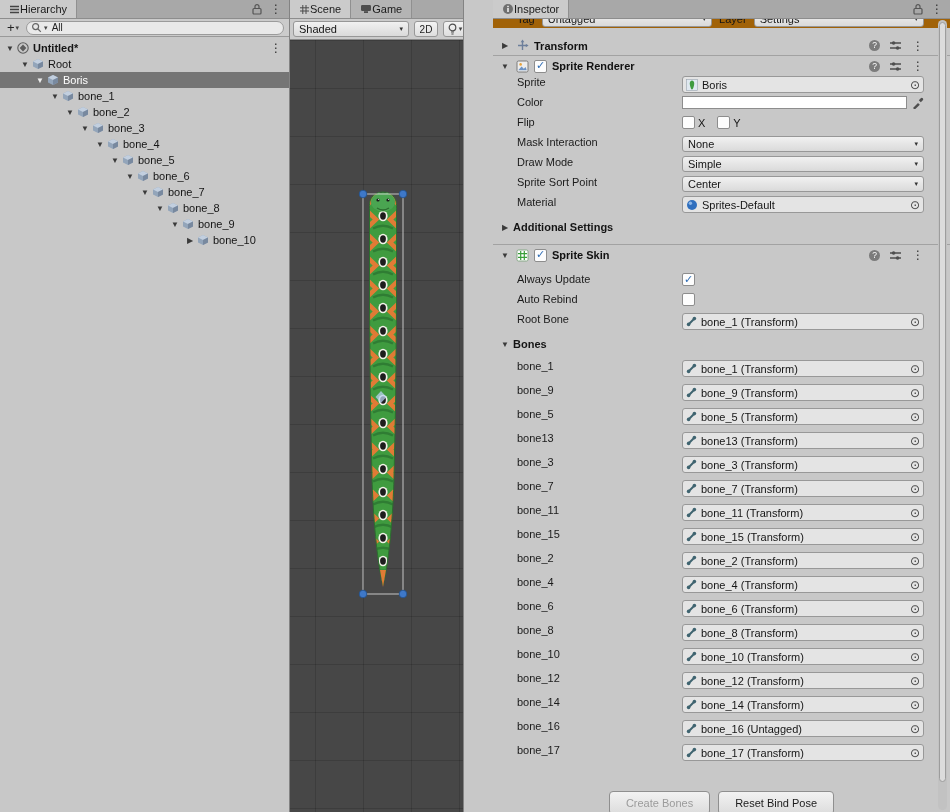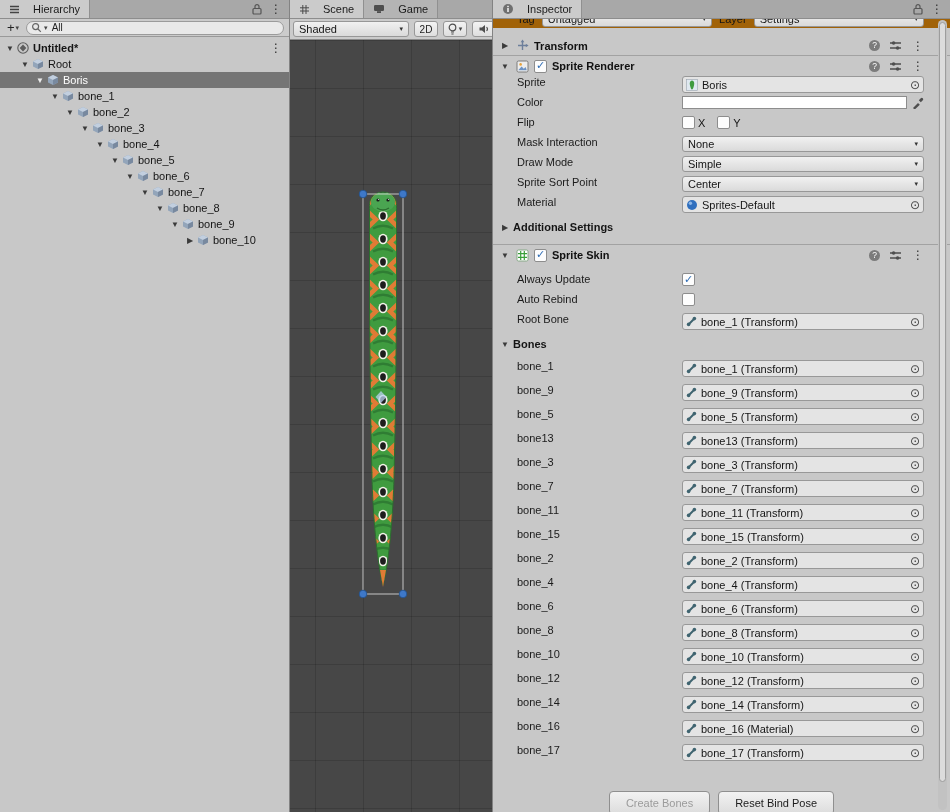--- a/index.html
+++ b/index.html
@@ -1,25 +1,25 @@
 <!DOCTYPE html>
 <html><head>
 <meta charset="utf-8">
 <style>
 *{box-sizing:border-box;margin:0;padding:0}
 html,body{width:950px;height:812px;overflow:hidden}
 body{font-family:"Liberation Sans","DejaVu Sans",sans-serif;font-size:11px;color:#151515;background:#c8c8c8}
 #app{position:relative;width:950px;height:812px}
 .panel{position:absolute;top:0;bottom:0;background:#c8c8c8}
 #hierarchy{left:0;width:290px;border-right:1px solid#838383}
-#scene{left:290px;width:203px;border-right:1px solid#838383;display:flex;flex-direction:column}
+#scene{left:290px;width:174px;border-right:1px solid#838383;display:flex;flex-direction:column}
 #inspector{left:493px;width:457px}
 
 .tabstrip{height:19px;background:#a8a8a8;border-bottom:1px solid#8d8d8d;display:flex;align-items:stretch}
-.tab{display:inline-flex;align-items:center;gap:13px;padding:0 9px;background:#b4b4b4;border-right:1px solid#909090;color:#1a1a1a;white-space:nowrap}
+.tab{display:inline-flex;align-items:center;gap:0;padding:0 9px;background:#b4b4b4;border-right:1px solid#909090;color:#1a1a1a;white-space:nowrap}
 .tab.active{background:#cbcbcb}
 .bar-right{margin-left:auto;display:flex;align-items:center;gap:6px;padding-right:5px}
 .kebab{color:#333;font-size:12px;line-height:1;padding:0 2px;cursor:default}
 .icon{display:inline-flex;align-items:center;justify-content:center;flex:none}
 
 .h-toolbar{height:18px;background:#cbcbcb;border-bottom:1px solid#999;display:flex;align-items:center;gap:5px;padding:0 5px}
 .plus-btn{display:inline-flex;align-items:center;font-size:13px;color:#222;gap:1px;padding:0 2px}
 .mini-caret{font-size:7px;color:#444}
 .search-box{flex:1;height:14px;background:#e9e9e9;border:1px solid#9b9b9b;border-radius:7px;display:flex;align-items:center;gap:2px;padding:0 4px}
 .search-text{color:#222;font-size:10px;padding-left:2px}
@@ -842,21 +842,21 @@
           <span class="prop-label">bone_16</span>
           <span class="prop-control">
             <span class="obj-field">
               <span class="icon">
                 <svg width="11" height="11">
                   <path d="M3 8 L8 3" stroke="#3f6470" stroke-width="2"></path>
                   <circle cx="2.6" cy="8.4" r="1.8" fill="#3f6470"></circle>
                   <circle cx="8.4" cy="2.6" r="1.8" fill="#3f6470"></circle>
                 </svg>
               </span>
-              <span class="obj-text">bone_16 (Material)</span>
+              <span class="obj-text">bone_16 (Untagged)</span>
               <span class="picker">⊙</span>
             </span>
           </span>
         </div>
         <div class="prop-row bone-row">
           <span class="prop-label">bone_17</span>
           <span class="prop-control">
             <span class="obj-field">
               <span class="icon">
                 <svg width="11" height="11">

